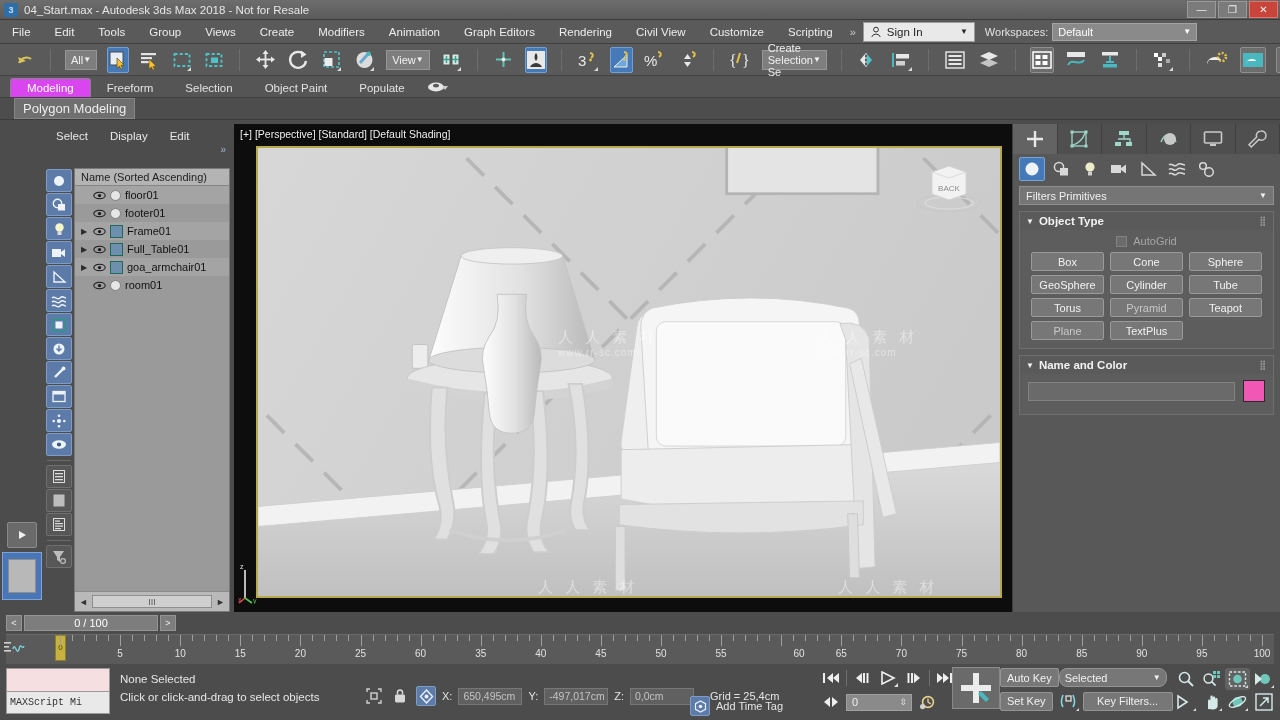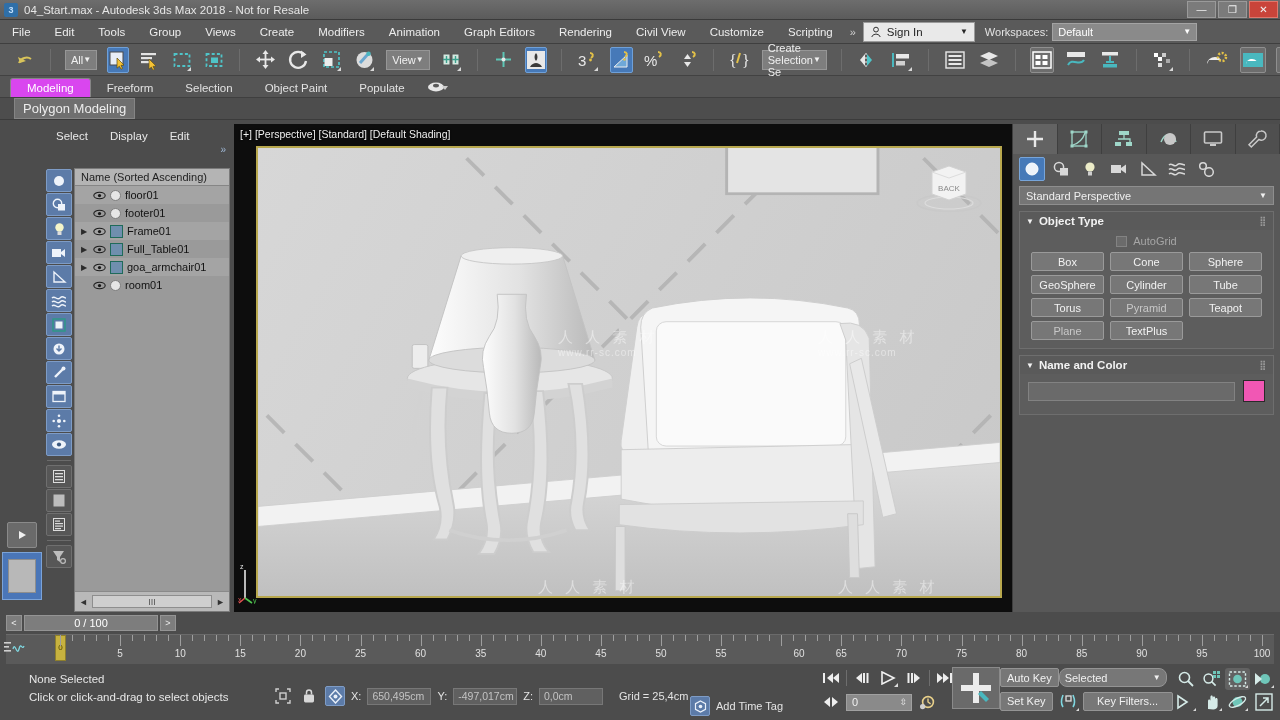--- a/index.html
+++ b/index.html
@@ -193,21 +193,21 @@
   .trackicon { position: absolute; left: -2px; top: 4px; color: #cfcfcf; font-size: 11px; }
 
   .statusrow { position: absolute; left: 0; right: 0; top: 54px; height: 54px; display: flex; }
   .mini {
     width: 104px; margin: 2px 4px 0 6px; display: flex; flex-direction: column;
   }
   .mini-in { height: 24px; background: #f6dfe1; border: 1px solid #9a9a9a; }
   .mini-lbl { height: 22px; background: #e9e9e9; border: 1px solid #9a9a9a; border-top: none;
               font-family: "Liberation Mono", monospace; font-size: 10px; color: #333;
               display: flex; align-items: center; padding-left: 3px; }
-  .statustext { width: 250px; padding-top: 4px; margin-left: 23px; }
+  .statustext { width: 250px; padding-top: 4px; }
   .statustext div { color: #e6e6e6; font-size: 11.5px; padding: 3px 0 3px 6px; }
   .coords { display: flex; align-items: center; gap: 6px; padding-top: 6px; }
   .cbtn { width: 20px; height: 20px; display: flex; align-items: center; justify-content: center; color: #d3d3d3; }
   .cbtn.on { background: #5c7ba8; border: 1px solid #7e9cc6; border-radius: 2px; }
   .clabel { color: #e4e4e4; font-size: 11px; }
   .cfield { width: 64px; height: 17px; background: #606060; border: 1px solid #777;
             color: #c3c3c3; font-size: 10.5px; display: flex; align-items: center; padding-left: 4px; }
   .gridlbl { color: #e4e4e4; font-size: 11px; margin-left: 10px; }
   .timetag { display: flex; align-items: center; gap: 6px; position: absolute; left: 690px; top: 30px; }
   .ttbtn { width: 20px; height: 20px; background: #5c7ba8; border: 1px solid #7e9cc6;
@@ -959,21 +959,21 @@
           </div>
         <div class="cpi">
             <svg width="18" height="16" viewBox="0 0 18 16">
               <circle cx="6" cy="5" r="3.3" fill="none" stroke="#d8d8d8" stroke-width="1.5"></circle>
               <circle cx="12" cy="11" r="4.3" fill="none" stroke="#d8d8d8" stroke-width="1.5"></circle>
             </svg>
           </div>
       </div>
 
       <div class="cp-combo">
-        <span>Standard Perspective</span>
+        <span>Filters Primitives</span>
         <span class="caret">▼</span>
       </div>
 
       <div class="rollout">
         <div class="rollout-h">
           <span class="caret">▼</span>
           <span>Object Type</span>
           <span class="dots">⣿</span>
         </div>
         <div class="rollout-b">
@@ -1151,20 +1151,24 @@
         <div class="rnum" style="left: 895.4px;">70</div>
         <div class="rnum" style="left: 955.5px;">75</div>
         <div class="rnum" style="left: 1015.6px;">80</div>
         <div class="rnum" style="left: 1075.7px;">85</div>
         <div class="rnum" style="left: 1135.8px;">90</div>
         <div class="rnum" style="left: 1195.9px;">95</div>
         <div class="rnum" style="left: 1256px;">100</div>
       </div>
 
     <div class="statusrow">
+      <div class="mini">
+        <div class="mini-in"></div>
+        <div class="mini-lbl">MAXScript Mi</div>
+      </div>
       <div class="statustext">
         <div>None Selected</div>
         <div>Click or click-and-drag to select objects</div>
       </div>
 
       <div class="coords">
         <div class="cbtn">
           <svg width="16" height="16" viewBox="0 0 16 16">
               <g stroke="#cfcfcf" stroke-width="1.4" fill="none">
                 <path d="M1 4V1h3M12 1h3v3M15 12v3h-3M4 15H1v-3"></path>

